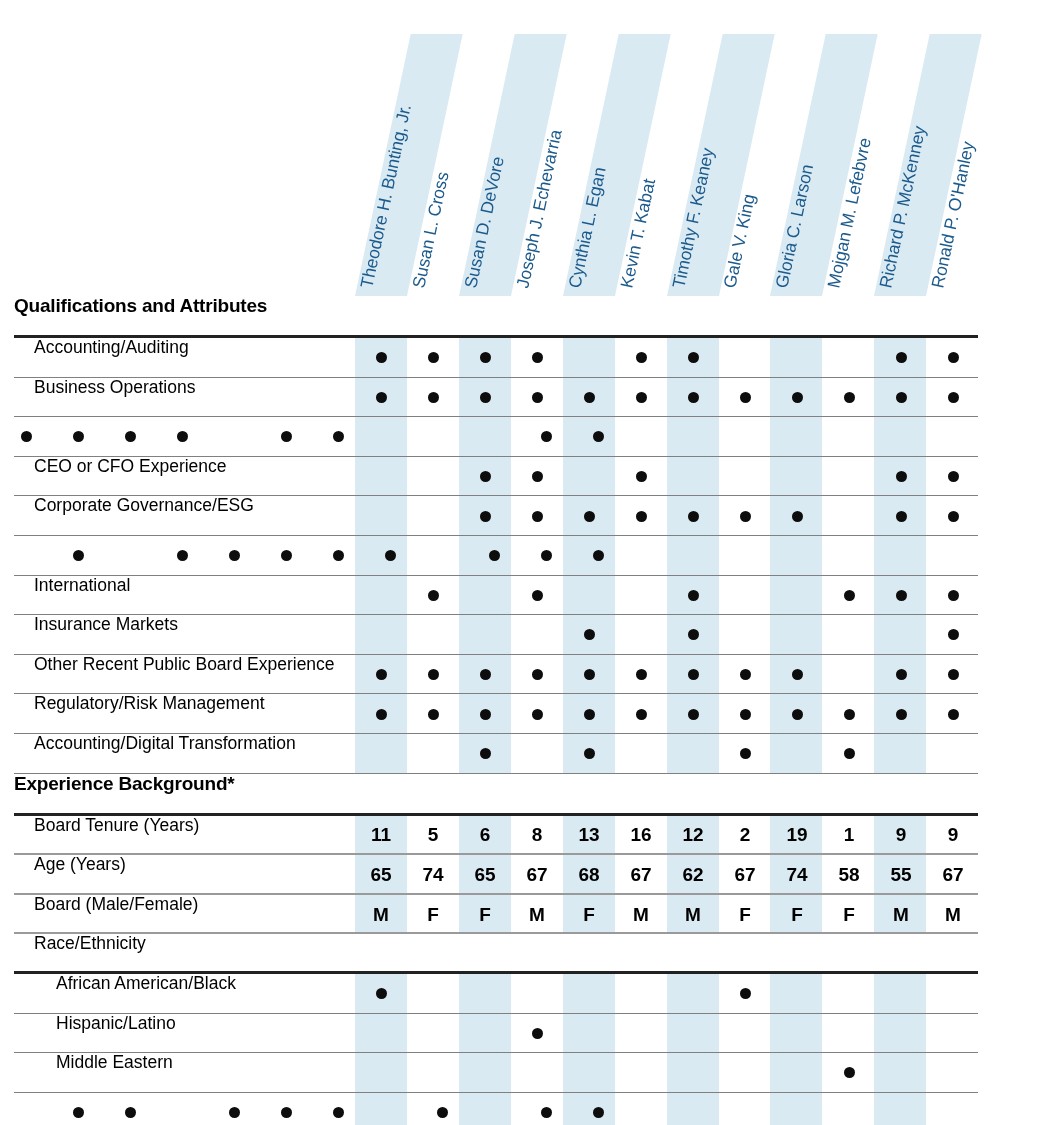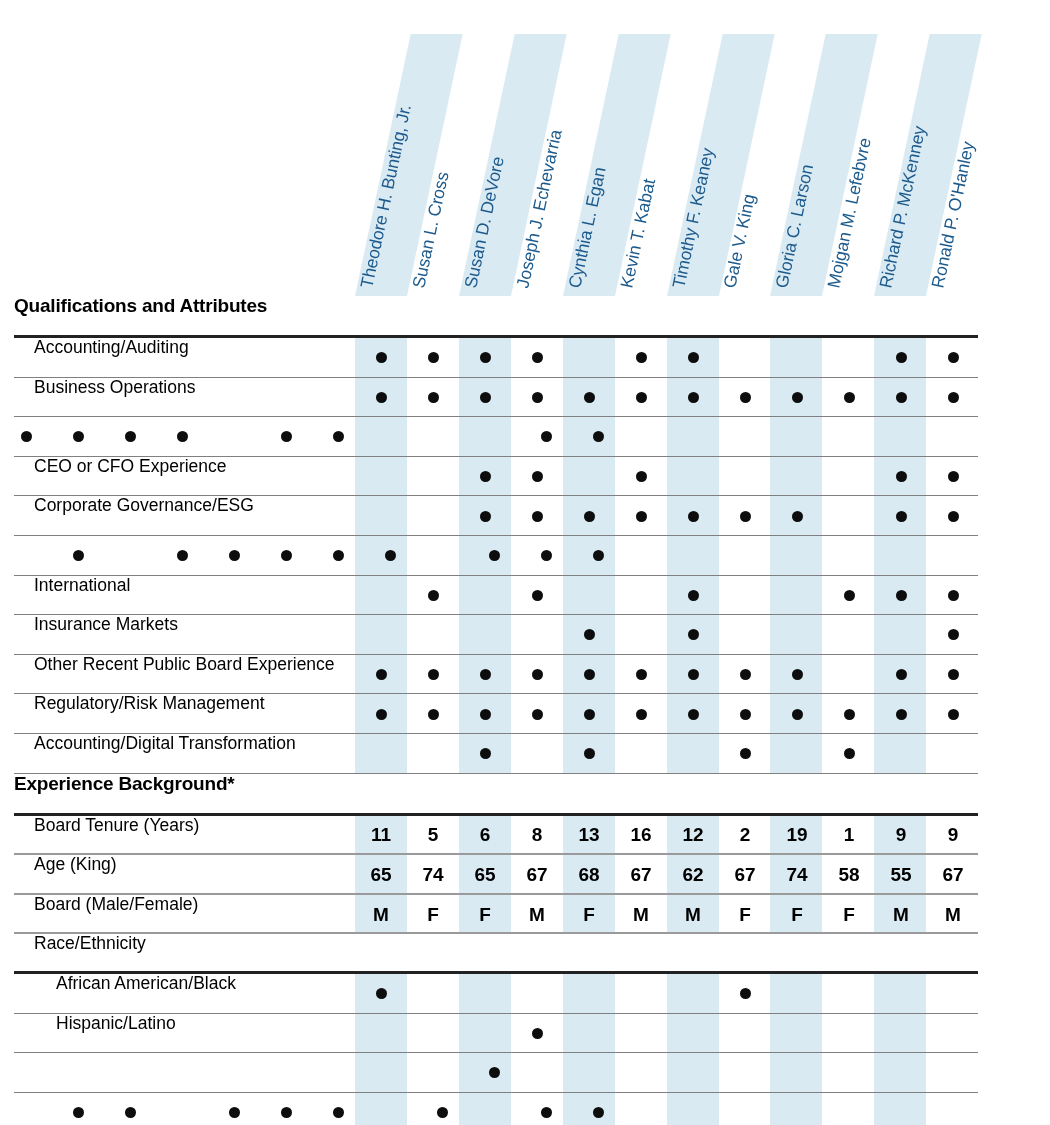--- a/index.html
+++ b/index.html
@@ -708,21 +708,21 @@
       </div>
       <div class="row">
         <div class="stripe-layer">
           <div class="stripe" style="left: 355px; background: rgb(217, 234, 243);"></div>
           <div class="stripe" style="left: 458.84px; background: rgb(217, 234, 243);"></div>
           <div class="stripe" style="left: 562.68px; background: rgb(217, 234, 243);"></div>
           <div class="stripe" style="left: 666.52px; background: rgb(217, 234, 243);"></div>
           <div class="stripe" style="left: 770.36px; background: rgb(217, 234, 243);"></div>
           <div class="stripe" style="left: 874.2px; background: rgb(217, 234, 243);"></div>
         </div>
-        <div class="label-cell">Age (King)</div>
+        <div class="label-cell">Age (Years)</div>
         <div class="cells">
           <div class="cell">
             <span>65</span>
           </div>
           <div class="cell">
             <span>74</span>
           </div>
           <div class="cell">
             <span>65</span>
           </div>
@@ -885,20 +885,21 @@
       </div>
       <div class="row">
         <div class="stripe-layer">
           <div class="stripe" style="left: 355px; background: rgb(217, 234, 243);"></div>
           <div class="stripe" style="left: 458.84px; background: rgb(217, 234, 243);"></div>
           <div class="stripe" style="left: 562.68px; background: rgb(217, 234, 243);"></div>
           <div class="stripe" style="left: 666.52px; background: rgb(217, 234, 243);"></div>
           <div class="stripe" style="left: 770.36px; background: rgb(217, 234, 243);"></div>
           <div class="stripe" style="left: 874.2px; background: rgb(217, 234, 243);"></div>
         </div>
+        <div class="label-cell indent2">Middle Eastern</div>
         <div class="cells">
           <div class="cell"></div>
           <div class="cell"></div>
           <div class="cell"></div>
           <div class="cell"></div>
           <div class="cell"></div>
           <div class="cell"></div>
           <div class="cell"></div>
           <div class="cell"></div>
           <div class="cell"></div>

